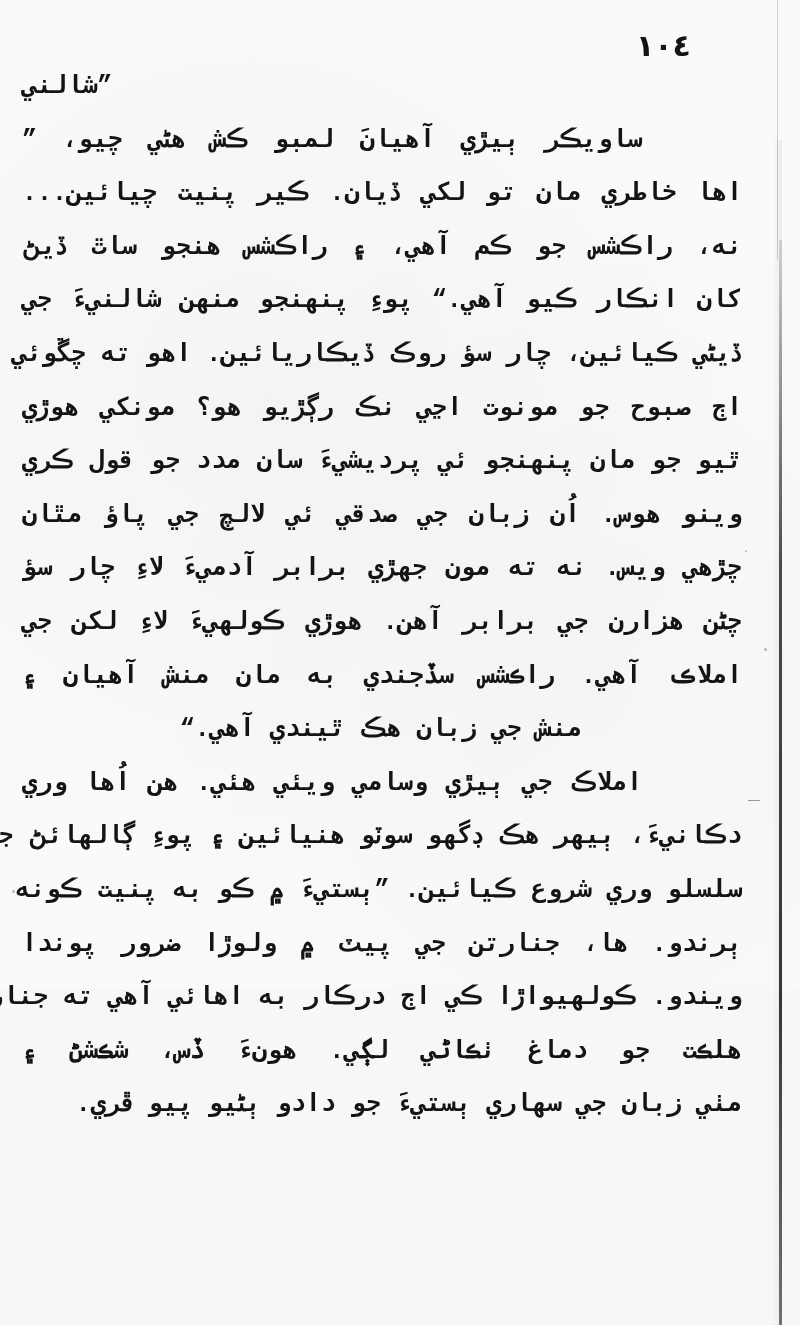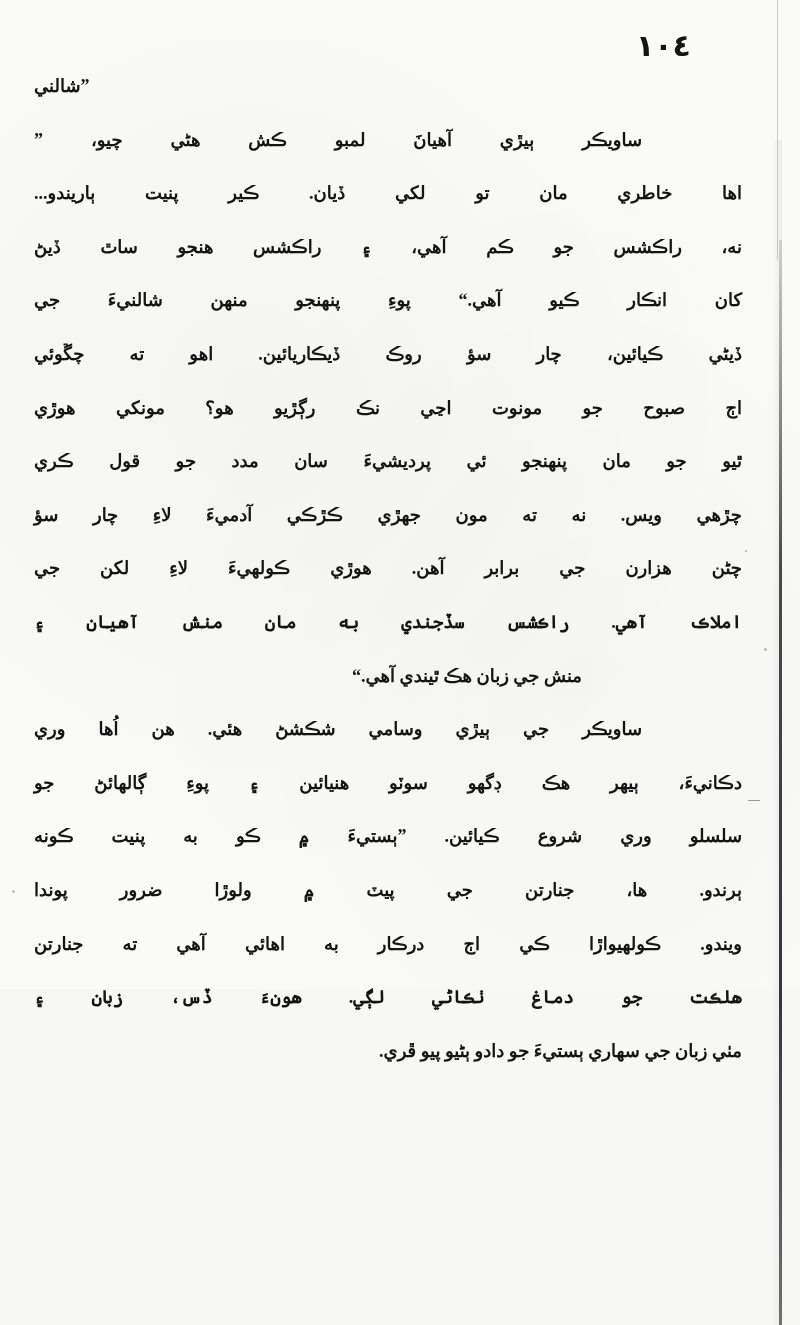--- a/index.html
+++ b/index.html
@@ -66,29 +66,28 @@
     .text-block {
       position: absolute;
       top: 60px;
       left: 22px;
       width: 720px;
       direction: rtl;
     }
     .line {
       height: 53.6px;
       line-height: 53.6px;
-      font-family: Liberation Serif, serif;
-      font-size: 18px;
+      font-family: Liberation Mono, monospace;
+      font-size: 25px;
       font-weight: bold;
       white-space: nowrap;
       text-align: justify;
       text-align-last: justify;
       direction: rtl;
       overflow: visible;
-      margin-left: 12px;
     }
     .line.indent {
       padding-right: 100px;
     }
     .line.center-end {
       text-align-last: right;
       padding-right: 160px;
     }
     .line.first-fragment {
       text-align-last: left;
@@ -114,36 +113,37 @@
 <div class="page">
   <div class="gutter-faint"></div>
   <div class="gutter-shadow"></div>
   <div class="gutter-line"></div>
 
   <div class="page-number">١٠٤</div>
 
   <div class="text-block" id="text-block">
     <div class="line first-fragment">”شالني</div>
     <div class="line indent">ساويڪر ٻيڙي آهيانَ لمبو ڪش هڻي چيو، ”</div>
-    <div class="line">اها خاطري مان تو لکي ڏيان. ڪير پنيت ٻاريندو...</div>
+    <div class="line">اها خاطري مان تو لکي ڏيان. ڪير پنيت چيائين...</div>
     <div class="line">نه، راڪشس جو ڪم آهي، ۽ راڪشس هنجو ساٿ ڏيڻ</div>
     <div class="line">کان انڪار ڪيو آهي.“ پوءِ پنهنجو منهن شالنيءَ جي</div>
     <div class="line">ڏيڻي ڪيائين، چار سؤ روڪ ڏيڪاريائين. اهو ته چڱوئي</div>
     <div class="line">اڄ صبوح جو مونوت اڃي نڪ رڳڙيو هو؟ مونکي هوڙي</div>
     <div class="line">ٿيو جو مان پنهنجو ئي پرديشيءَ سان مدد جو قول ڪري</div>
-    <div class="line">چڙهي ويس. نه ته مون جهڙي ڪڙڪي آدميءَ لاءِ چار سؤ</div>
+    <div class="line">وينو هوس. اُن زبان جي صدقي ئي لالچ جي پاؤ مٿان</div>
+    <div class="line">چڙهي ويس. نه ته مون جهڙي برابر آدميءَ لاءِ چار سؤ</div>
     <div class="line">چڻن هزارن جي برابر آهن. هوڙي ڪولهيءَ لاءِ لکن جي</div>
     <div class="line">املاڪ آهي. راڪشس سڏجندي به مان منش آهيان ۽</div>
     <div class="line center-end">منش جي زبان هڪ ٿيندي آهي.“</div>
-    <div class="line indent">ساويڪر جي ٻيڙي وسامي شڪشڻ هئي. هن اُها وري</div>
+    <div class="line indent">املاڪ جي ٻيڙي وسامي ويئي هئي. هن اُها وري</div>
     <div class="line">دڪانيءَ، ٻيهر هڪ ڊگهو سوٽو هنيائين ۽ پوءِ ڳالهائڻ جو</div>
     <div class="line">سلسلو وري شروع ڪيائين. ”ٻستيءَ ۾ ڪو به پنيت ڪونه</div>
     <div class="line">ٻرندو. ها، جنارتن جي پيٽ ۾ ولوڙا ضرور پوندا</div>
     <div class="line">ويندو. ڪولهيواڙا ڪي اڄ درڪار به اهائي آهي ته جنارتن</div>
-    <div class="line">هلڪت جو دماغ ٺڪاڻي لڳي. هونءَ ڏس، زبان ۽</div>
+    <div class="line">هلڪت جو دماغ ٺڪاڻي لڳي. هونءَ ڏس، شڪشڻ ۽</div>
     <div class="line last">مٺي زبان جي سهاري ٻستيءَ جو دادو ٻڻيو پيو ڦري.</div>
   </div>
 
   <div class="margin-mark" style="left:748px; top:800px; width:12px;"></div>
   <div class="speck" style="left:764px; top:648px; width:3px; height:3px;"></div>
   <div class="speck" style="left:12px; top:890px; width:3px; height:3px;"></div>
   <div class="speck" style="left:745px; top:550px; width:2px; height:2px;"></div>
 </div>
 
 </body></html>

